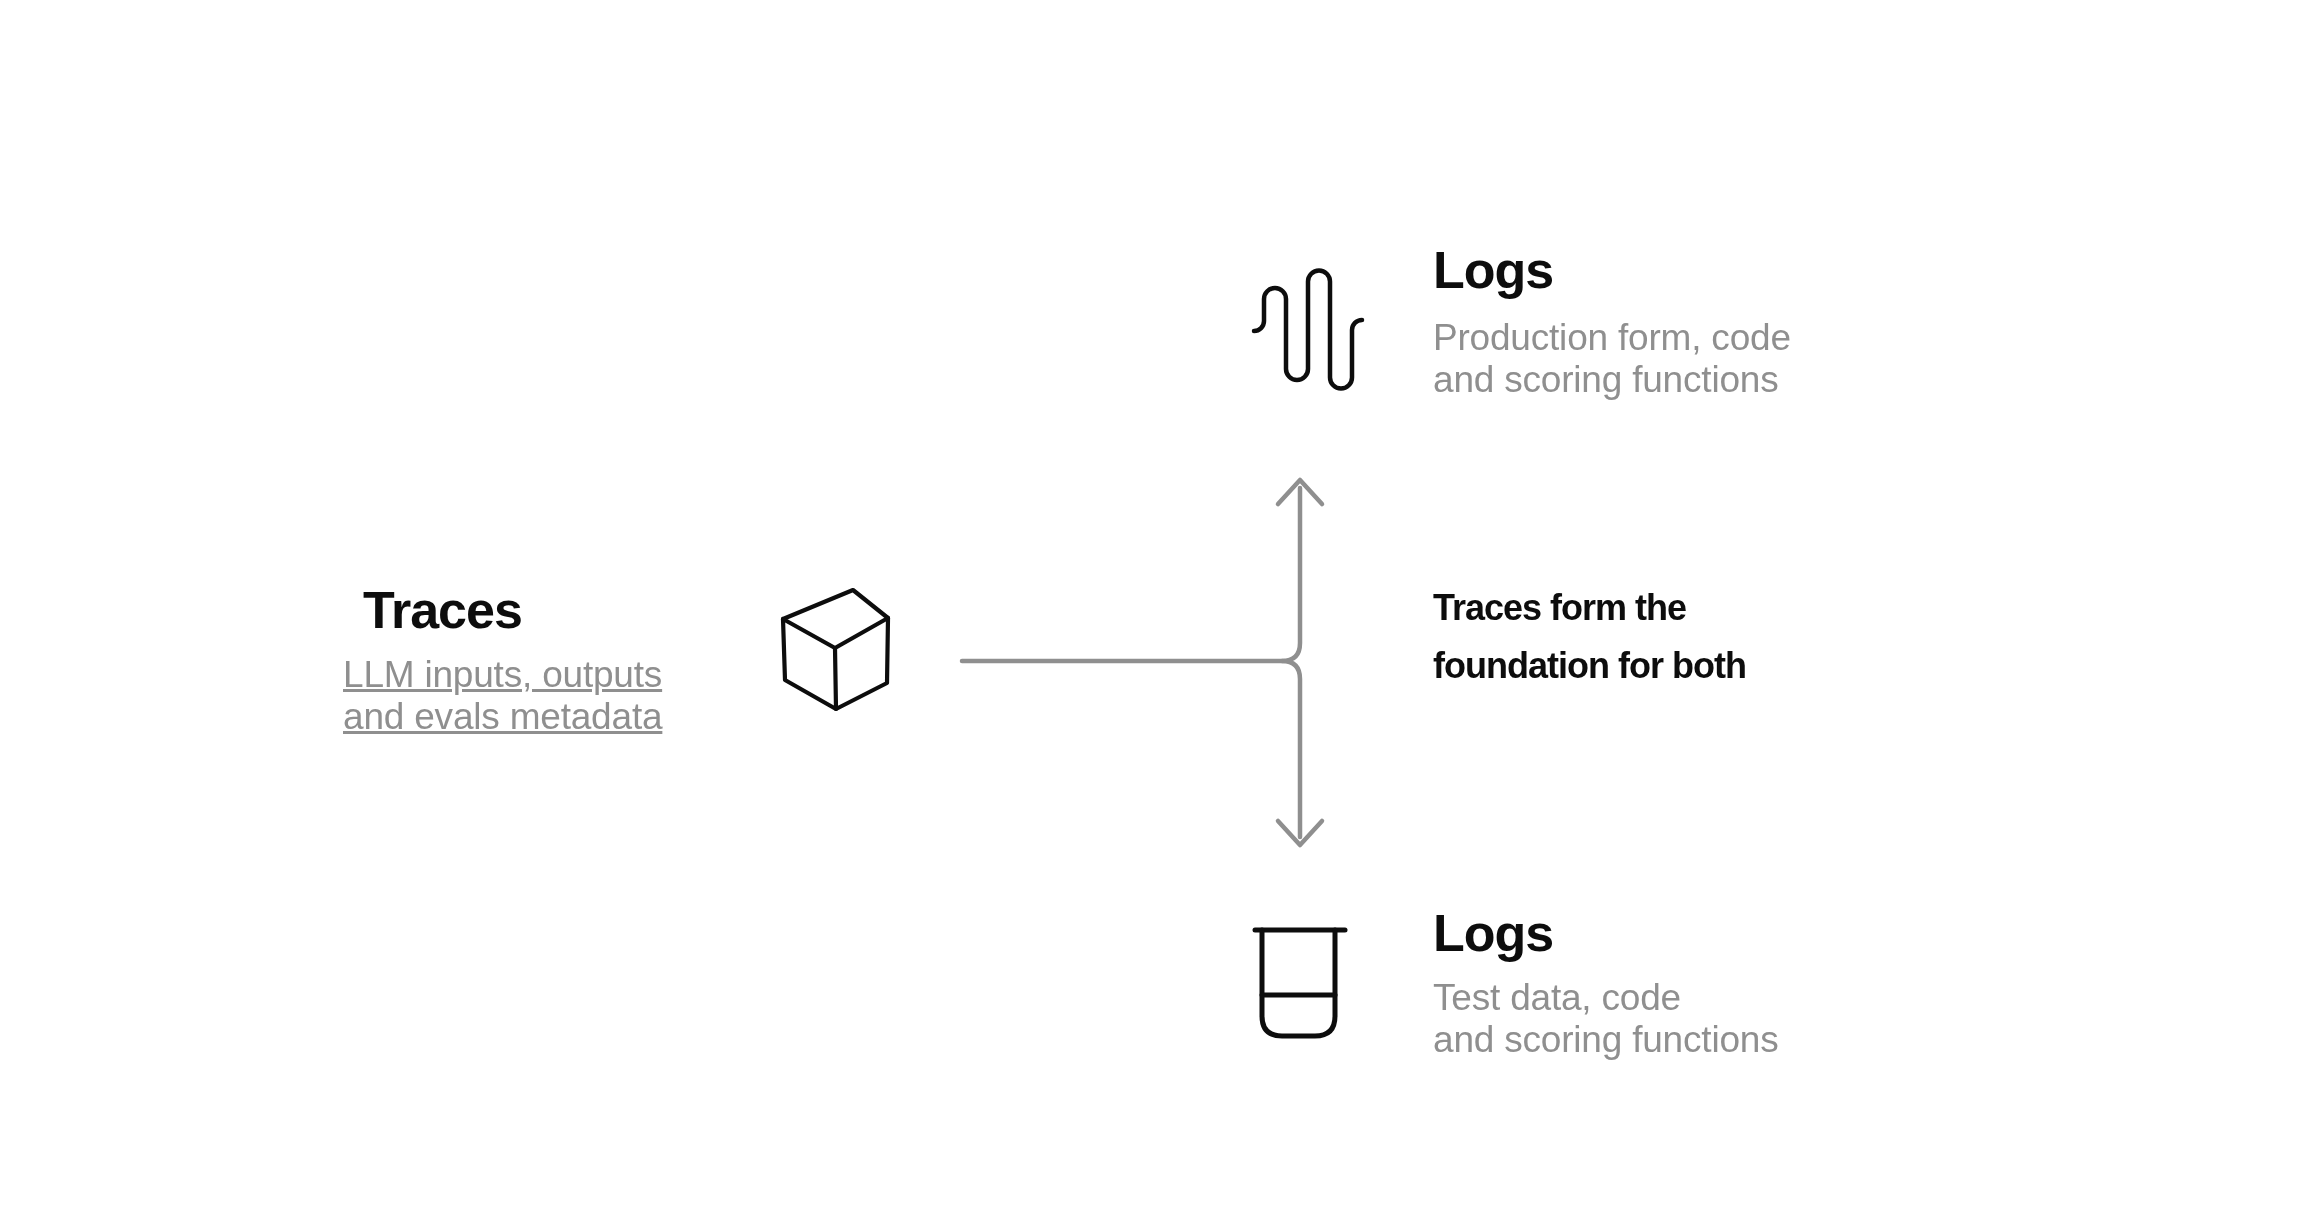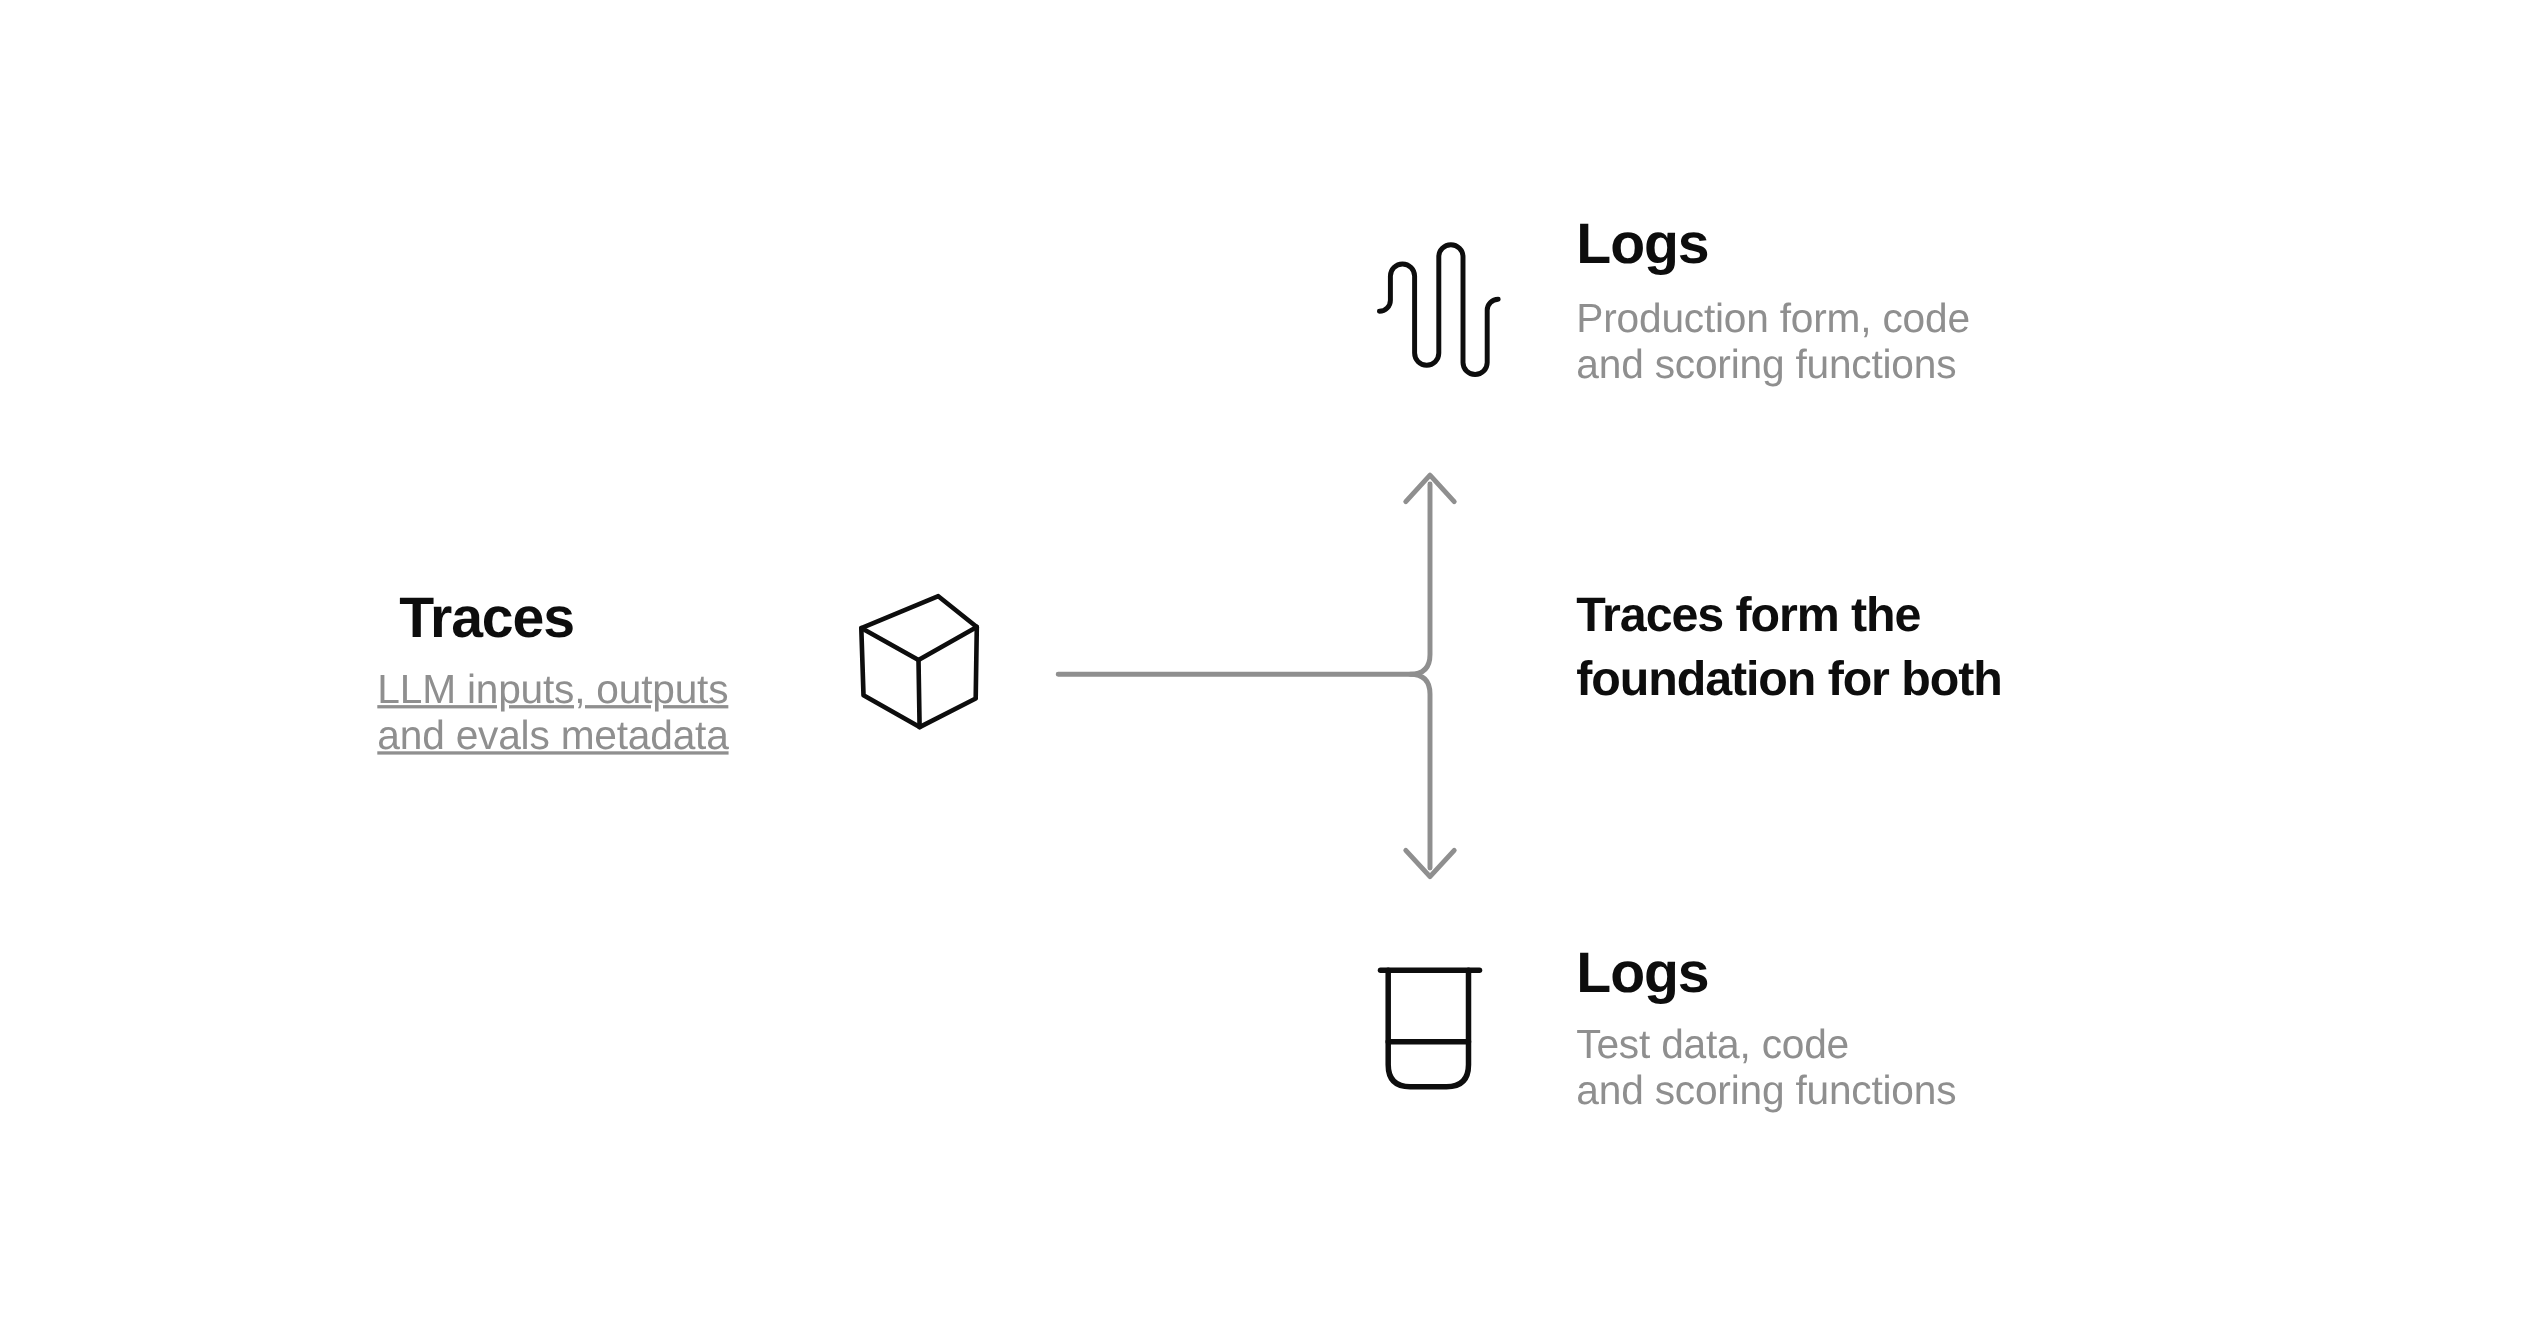--- a/index.html
+++ b/index.html
@@ -7,35 +7,35 @@
     width: 2298px; height: 1212px;
     background: var(--background, #ffffff);
     font-family: "Liberation Sans", "DejaVu Sans", sans-serif;
     overflow: hidden;
   }
   .canvas {
     position: relative;
     width: 2298px; height: 1212px;
     background: var(--background, #ffffff);
   }
-  .abs { position: absolute; }
+  .abs { position: absolute; margin-top: 48px; }
   .title {
     font-size: 52px; line-height: 52px; font-weight: 700;
     letter-spacing: -1px;
     color: var(--text-primary, #0d0d0d);
     white-space: nowrap;
   }
   .subtitle {
     font-size: 37px; line-height: 42px; font-weight: 400;
     letter-spacing: -0.2px;
     color: var(--text-secondary, #8f8f8f);
     white-space: nowrap;
   }
   .center-note {
-    font-size: 44px; line-height: 58px; font-weight: 700;
+    font-size: 36px; line-height: 58px; font-weight: 700;
     letter-spacing: -1px;
     color: var(--text-primary, #0d0d0d);
     white-space: nowrap;
   }
   .icon { color: var(--icon-stroke, #0d0d0d); }
   .icon svg { display: block; }
   .connector { color: var(--connector, #8f8f8f); }
 
   
   .pos-traces-title   { left: 363px;  top: 536px; }

